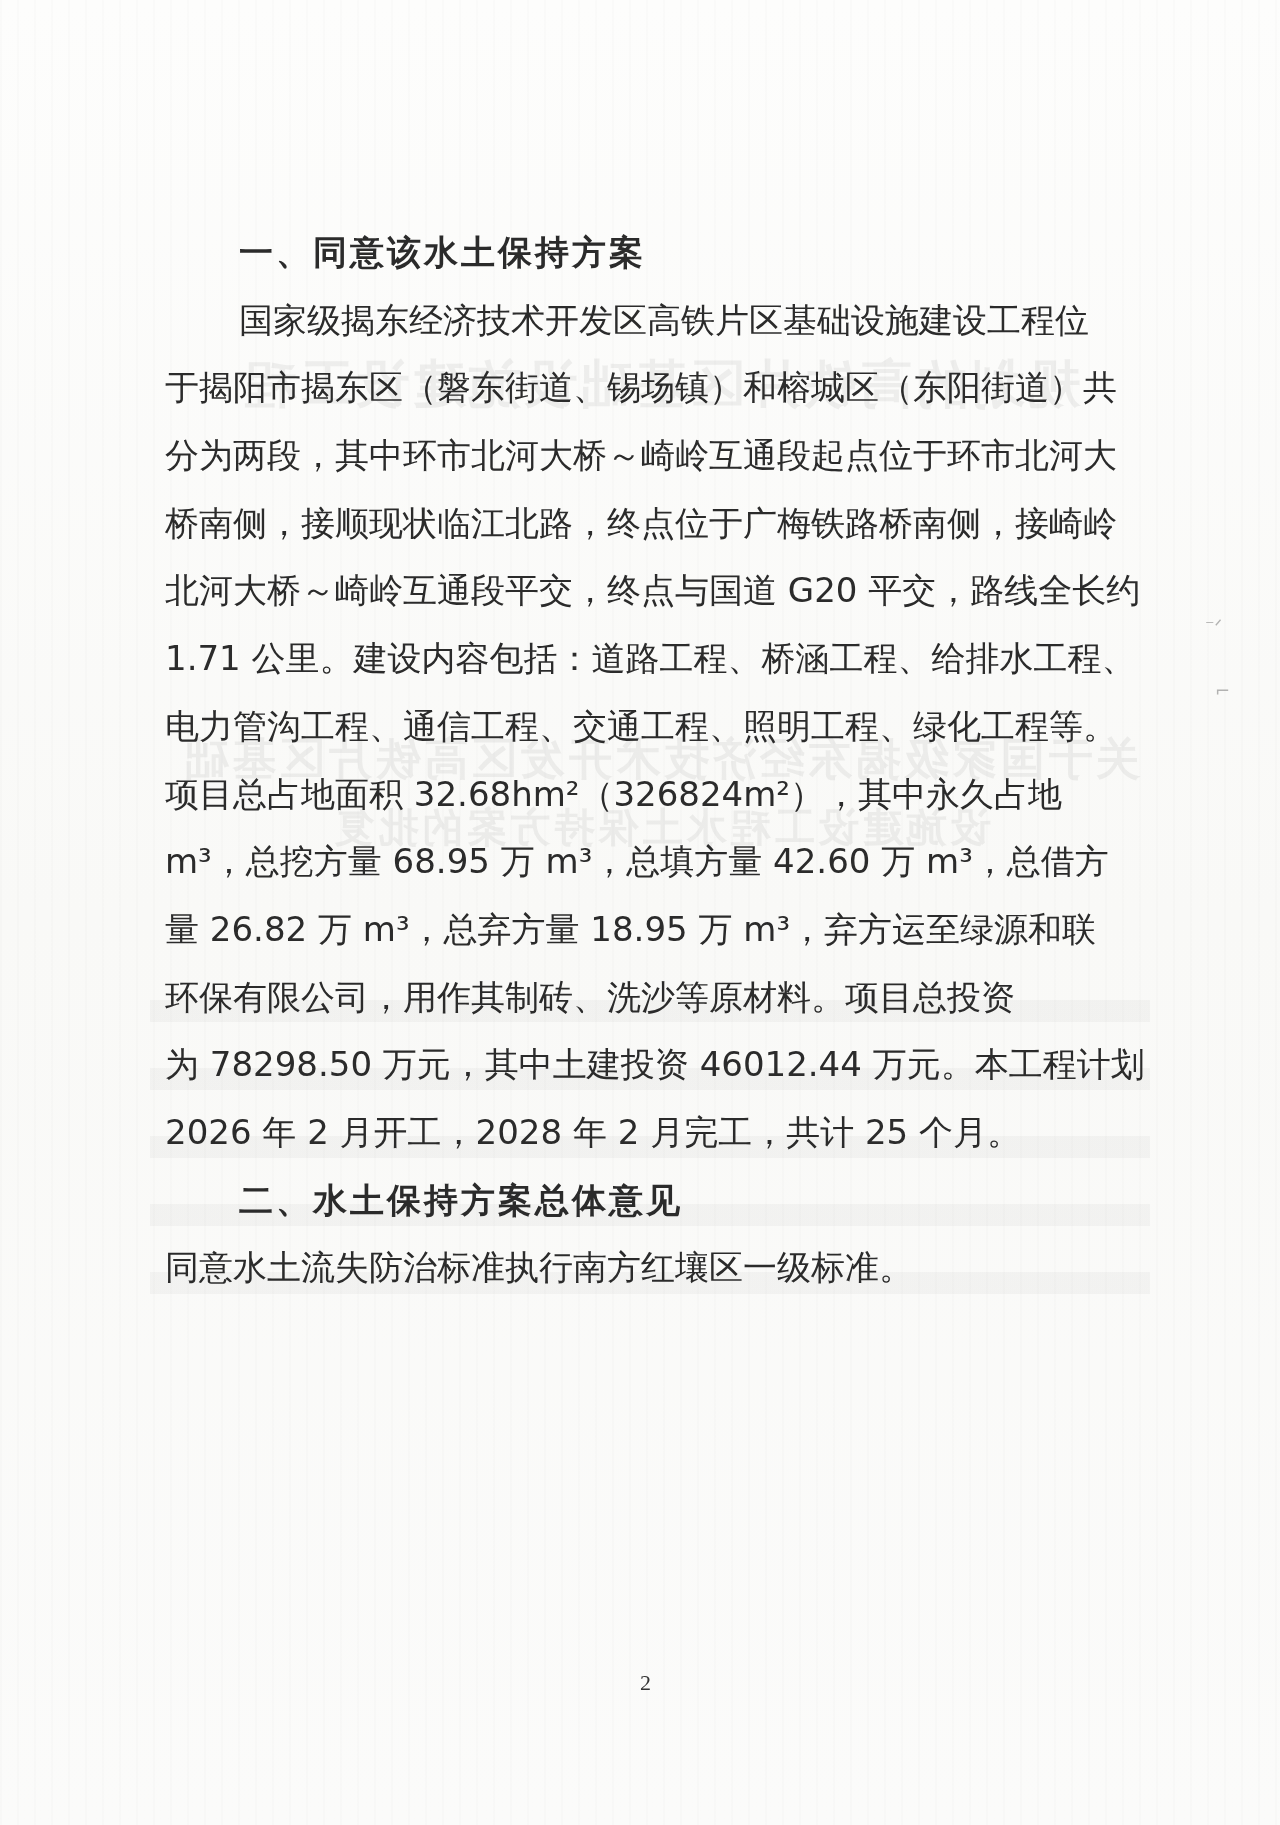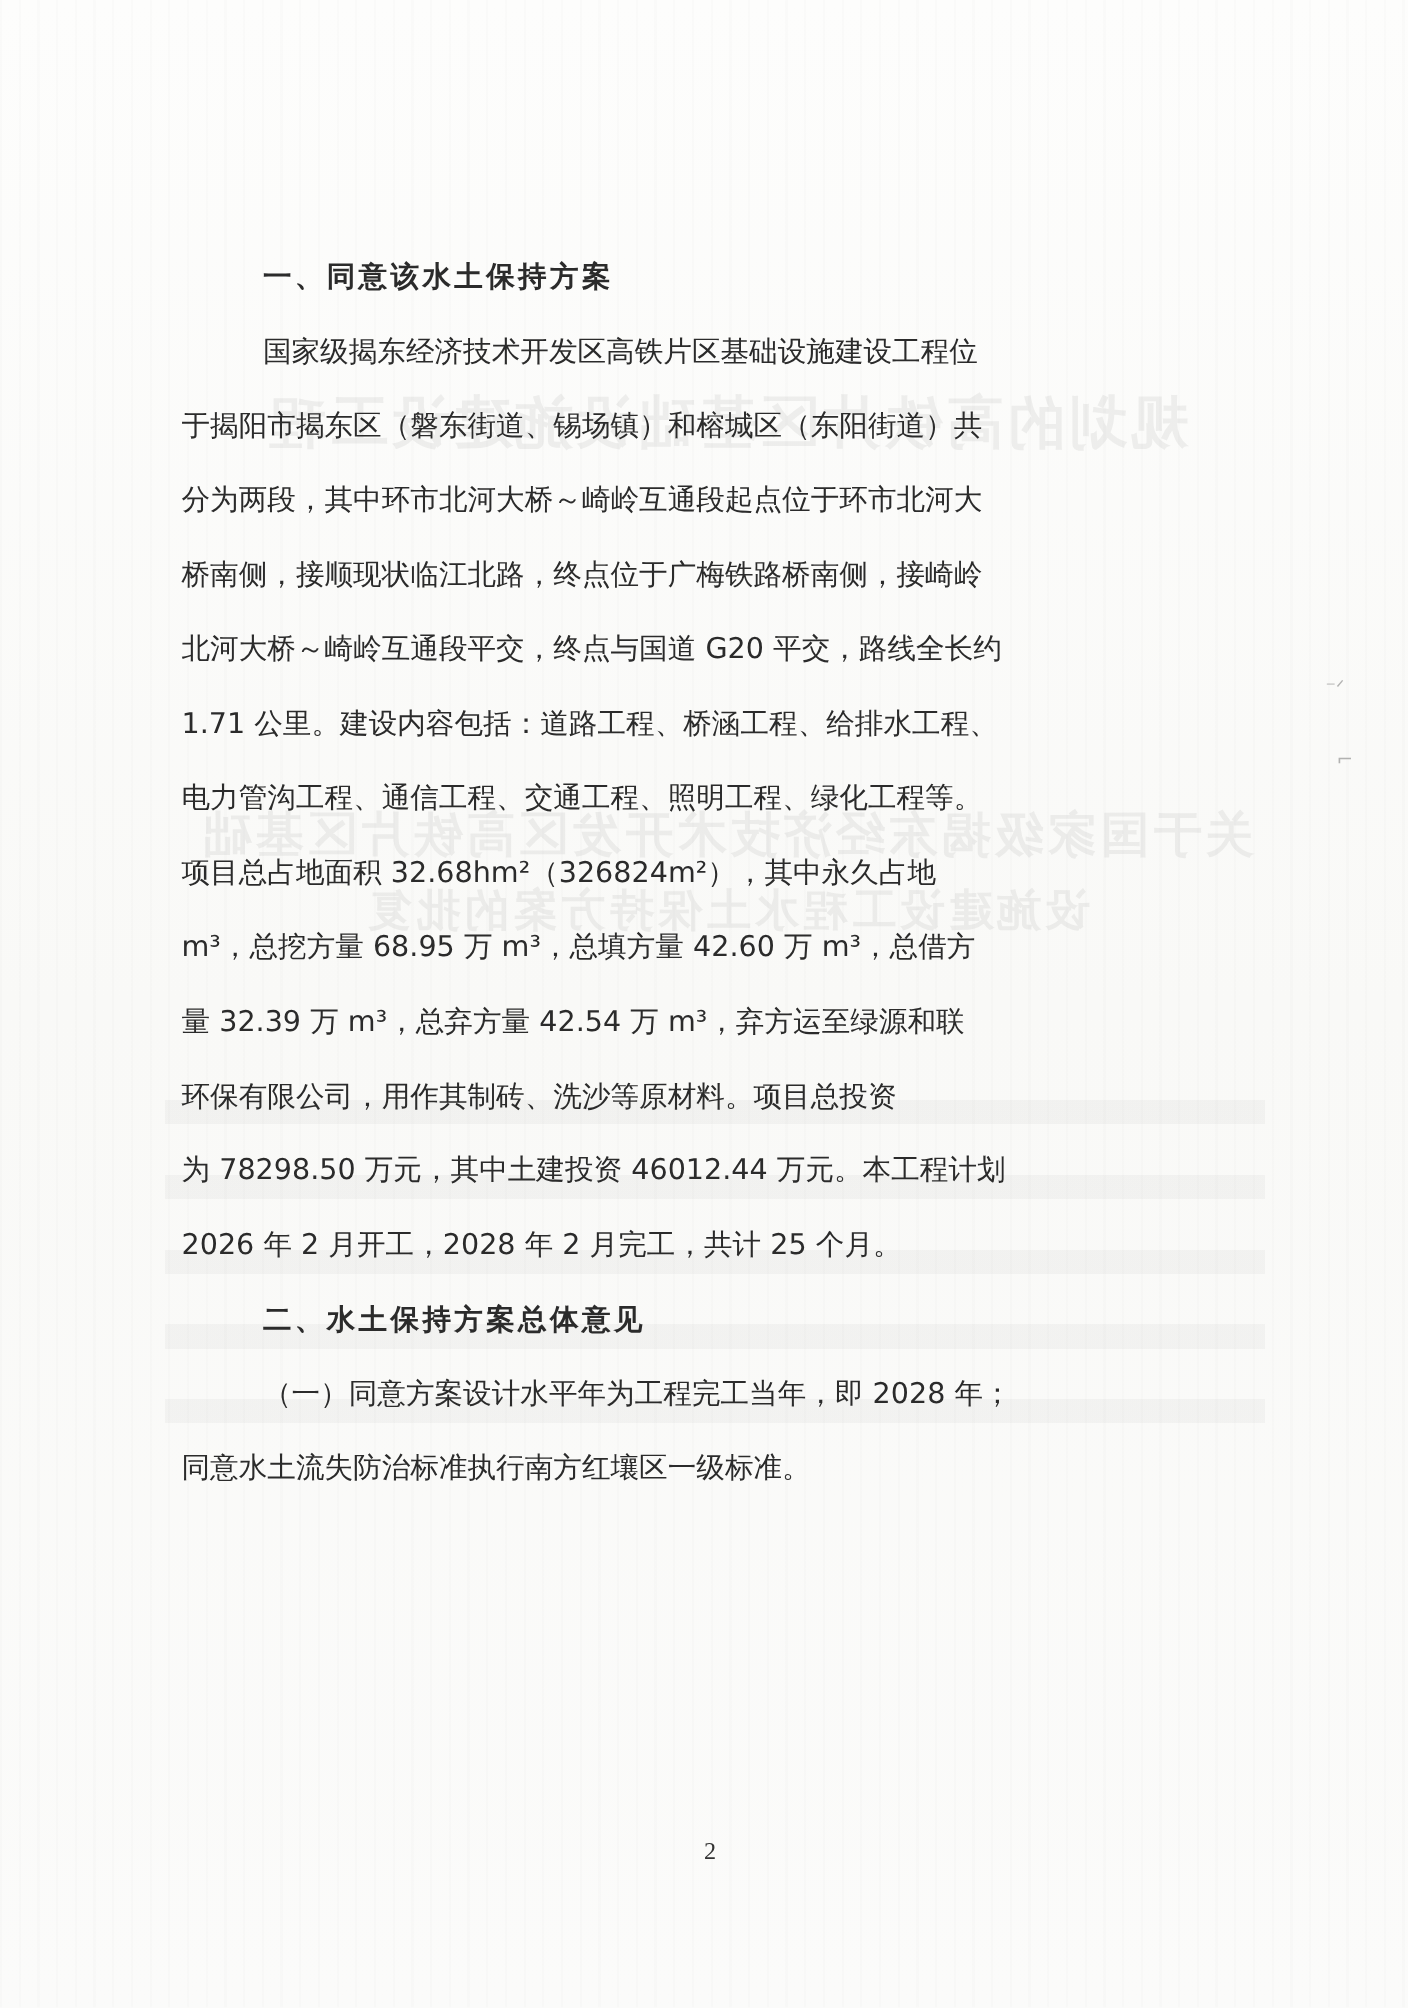--- a/index.html
+++ b/index.html
@@ -26,21 +26,21 @@
     .bleed.b1 { top: 350px; }
     .bleed.b2 { top: 730px; font-size: 44px; }
     .bleed.b3 { top: 800px; font-size: 40px; }
     .bleed-lines {
       position: absolute; left: 150px; top: 960px; width: 1000px; height: 360px;
       background: repeating-linear-gradient(180deg, transparent 0px, transparent 40px, rgba(140,140,140,0.07) 40px, rgba(140,140,140,0.07) 62px, transparent 62px, transparent 68px);
       pointer-events: none;
     }
     .body {
       position: absolute; left: 165px; top: 219px; width: 985px;
-      font-size: 26px; line-height: 67.7px;
+      font-size: 34px; line-height: 67.7px;
     }
     .line {
       height: 67.7px; white-space: nowrap;
       display: flex; justify-content: space-between; align-items: center;
     }
     .line.left { justify-content: flex-start; }
     .line.indent { padding-left: 74px; }
     .heading { font-weight: bold; letter-spacing: 3px; }
     .pagenum {
       position: absolute; left: 640px; top: 1670px;
@@ -67,24 +67,23 @@
 
     <div class="line indent">国家级揭东经济技术开发区高铁片区基础设施建设工程位</div>
     <div class="line">于揭阳市揭东区（磐东街道、锡场镇）和榕城区（东阳街道）共</div>
     <div class="line">分为两段，其中环市北河大桥～崎岭互通段起点位于环市北河大</div>
     <div class="line">桥南侧，接顺现状临江北路，终点位于广梅铁路桥南侧，接崎岭</div>
     <div class="line">北河大桥～崎岭互通段平交，终点与国道 G20 平交，路线全长约</div>
     <div class="line">1.71 公里。建设内容包括：道路工程、桥涵工程、给排水工程、</div>
     <div class="line">电力管沟工程、通信工程、交通工程、照明工程、绿化工程等。</div>
     <div class="line">项目总占地面积 32.68hm²（326824m²），其中永久占地</div>
     <div class="line">m³，总挖方量 68.95 万 m³，总填方量 42.60 万 m³，总借方</div>
-    <div class="line">量 32.39 万 m³，总弃方量 42.54 万 m³，弃方运至绿源和联</div>
+    <div class="line">量 26.82 万 m³，总弃方量 18.95 万 m³，弃方运至绿源和联</div>
     <div class="line">环保有限公司，用作其制砖、洗沙等原材料。项目总投资</div>
     <div class="line">为 78298.50 万元，其中土建投资 46012.44 万元。本工程计划</div>
     <div class="line left">2026 年 2 月开工，2028 年 2 月完工，共计 25 个月。</div>
 
     <div class="line left indent heading">二、水土保持方案总体意见</div>
-    <div class="line left indent">（一）同意方案设计水平年为工程完工当年，即 2028 年；</div>
     <div class="line left">同意水土流失防治标准执行南方红壤区一级标准。</div>
   </div>
 
   <div class="pagenum">2</div>
 </div>
 
 </body></html>

